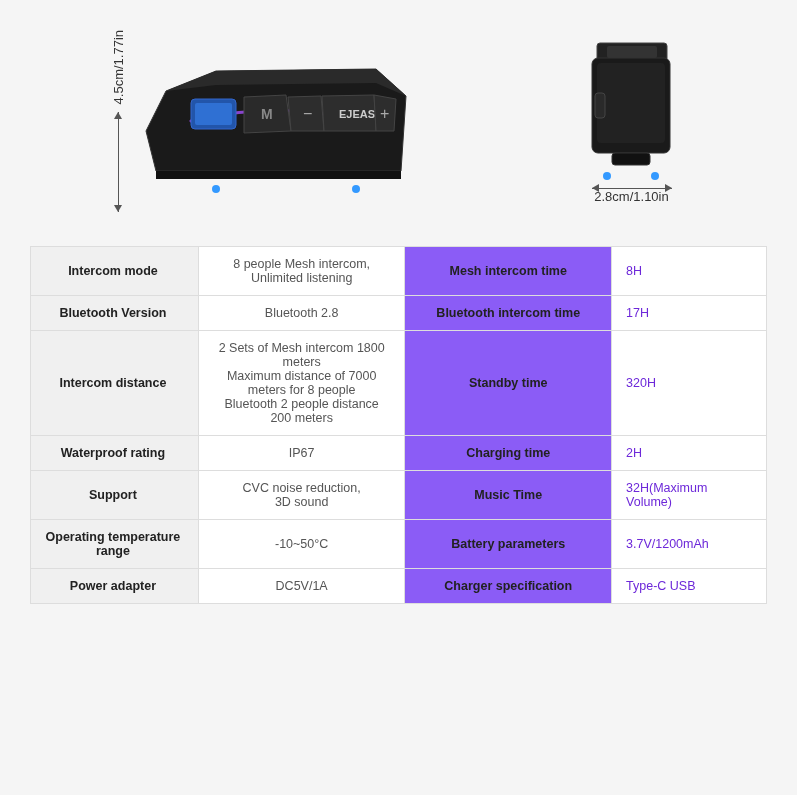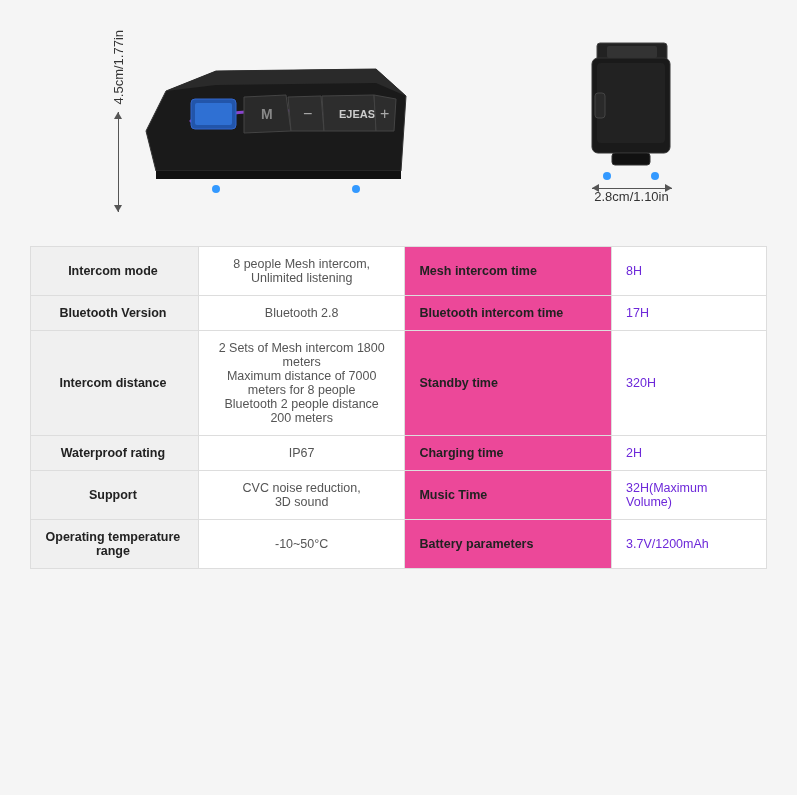--- a/index.html
+++ b/index.html
@@ -113,24 +113,24 @@
       padding-left: 11px;
     }
 
     .specs-table .value-cell {
       text-align: center;
       color: #555;
       width: 160px;
     }
 
     .specs-table .label-cell-right {
-      background: #ec4899;
+      background: #8b5cf6;
       font-weight: 600;
       width: 160px;
-      text-align: left;
+      text-align: center;
       color: #222;
     }
 
     .specs-table .value-cell-right {
       text-align: left;
       color: #6d28d9;
       width: 120px;
     }
   </style>
 </head>
@@ -239,16 +239,22 @@
     <td class="value-cell">CVC noise reduction,<br>3D sound</td>
     <td class="label-cell-right">Music Time</td>
     <td class="value-cell-right">32H(Maximum Volume)</td>
   </tr>
         <tr>
     <td class="label-cell">Operating temperature range</td>
     <td class="value-cell">-10~50°C</td>
     <td class="label-cell-right">Battery parameters</td>
     <td class="value-cell-right">3.7V/1200mAh</td>
   </tr>
+        <tr>
+    <td class="label-cell">Power adapter</td>
+    <td class="value-cell">DC5V/1A</td>
+    <td class="label-cell-right">Charger specification</td>
+    <td class="value-cell-right">Type-C USB</td>
+  </tr>
       </tbody>
   </table>
 
 </div>
 
 </body></html>

